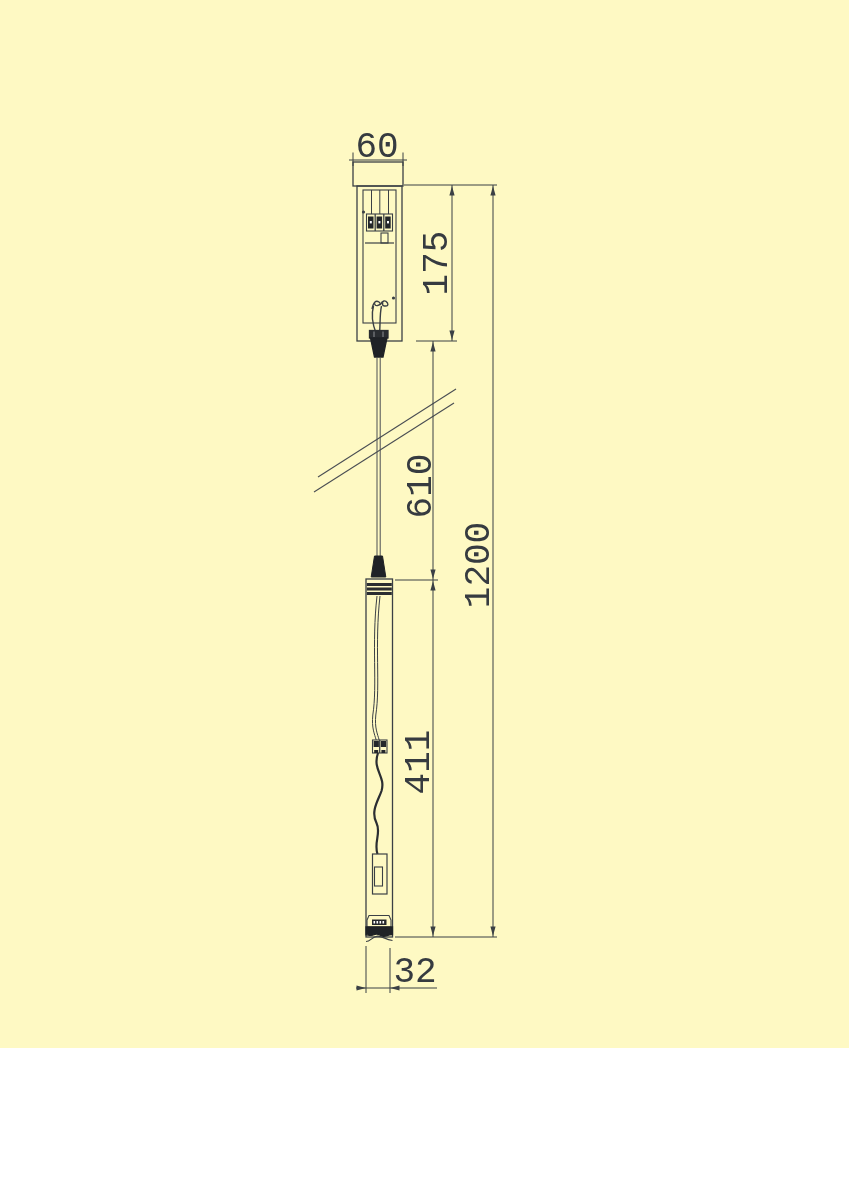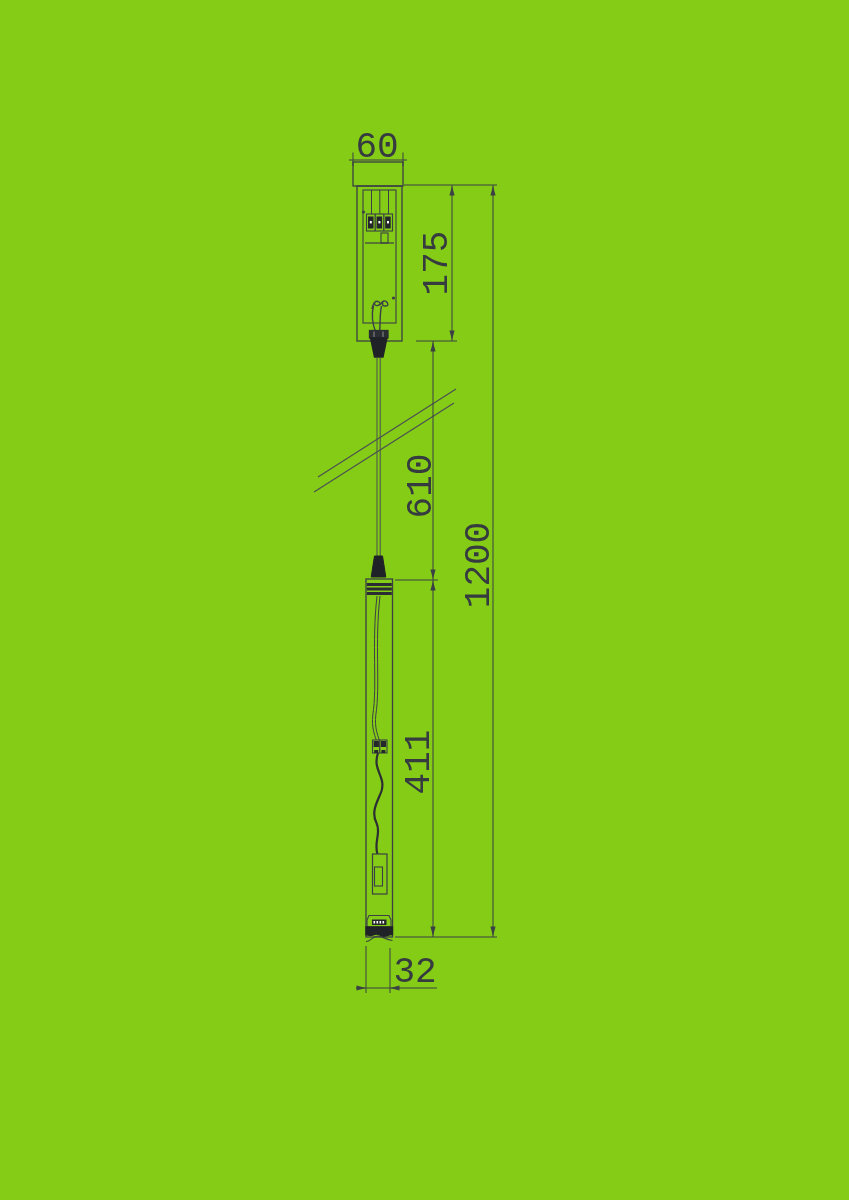--- a/index.html
+++ b/index.html
@@ -1,19 +1,19 @@
 <!DOCTYPE html>
 <html><head>
 <meta charset="utf-8">
 <style>
   html,body{margin:0;padding:0;background:#ffffff;}
   .sheet{
     position:relative;
-    width:849px;height:1200px;
-    background:#84cc16;
+    width:849px;height:1048px;
+    background:#fef9c3;
     overflow:hidden;
     font-family:"Liberation Mono", monospace;
   }
   svg{position:absolute;left:0;top:0;}
   .dim-text{
     font-family:"Liberation Mono", monospace;
     font-size:36px;
     fill:#363b40;
     letter-spacing:0px;
   }

